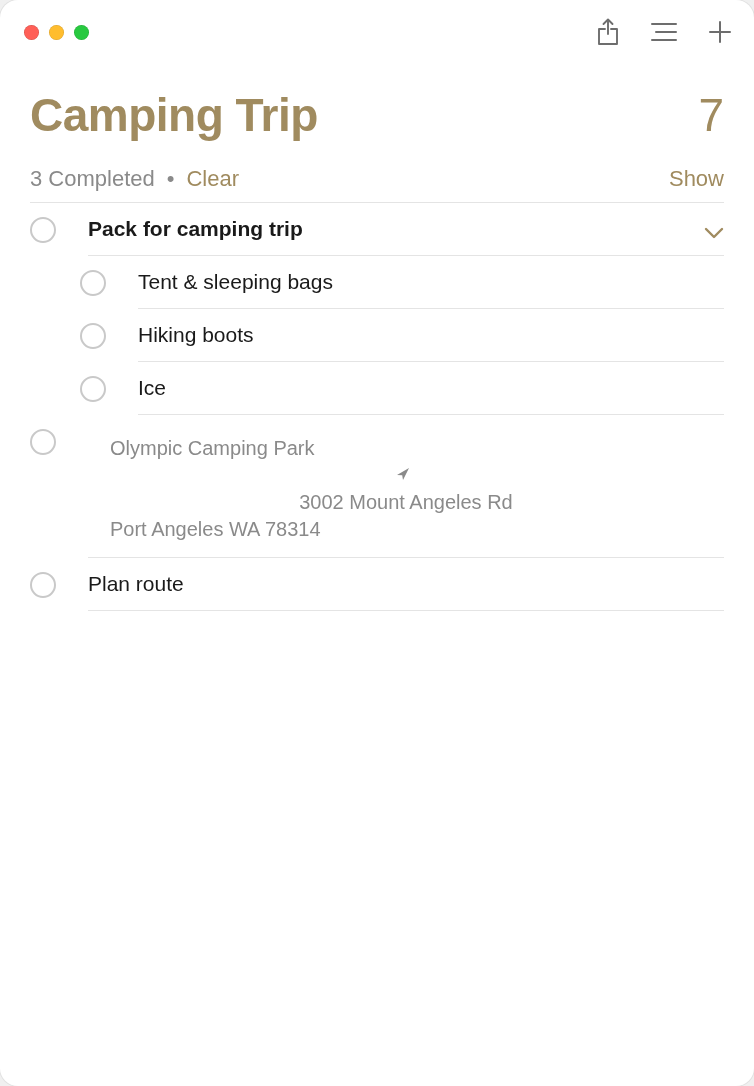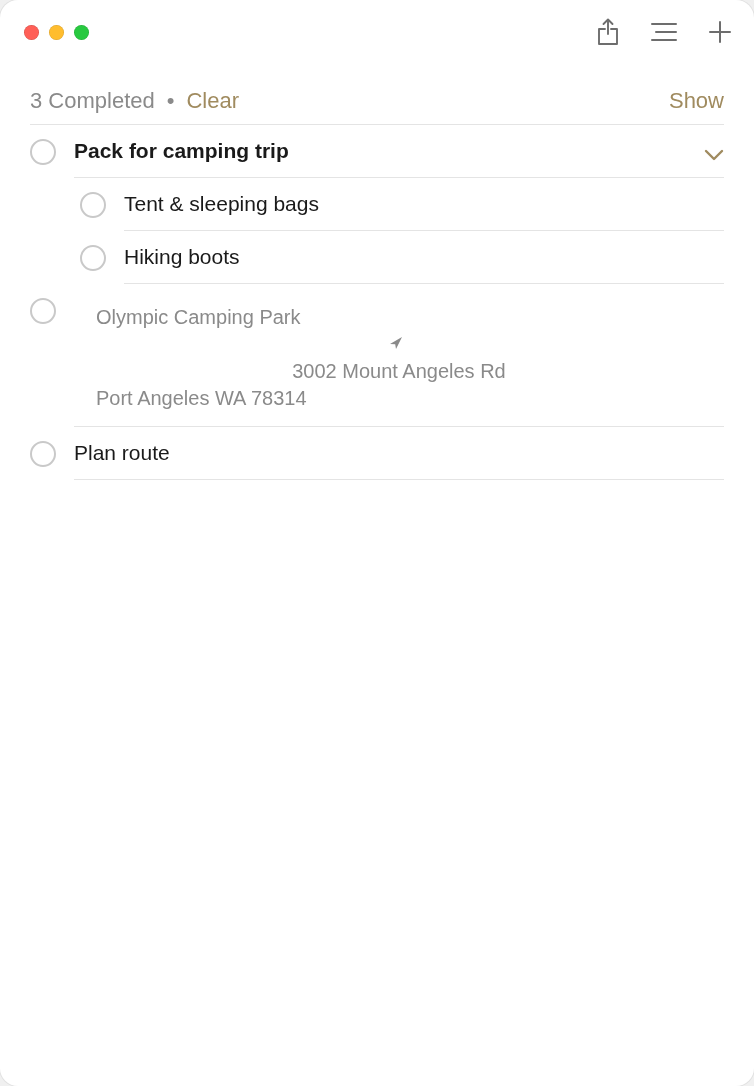--- a/index.html
+++ b/index.html
@@ -112,21 +112,21 @@
     width: 26px;
     height: 26px;
     border: 2px solid var(--circle);
     border-radius: 50%;
     background: #fff;
     margin-top: 14px;
     cursor: pointer;
   }
   .row-content {
     flex: 1 1 auto;
-    margin-left: 18px;
+    margin-left: 32px;
     padding: 14px 0 14px 0;
     border-bottom: 1px solid var(--divider);
     min-height: 26px;
     font-size: 21px;
     color: var(--text);
     position: relative;
   }
   .row.parent .row-content .title-text {
     font-weight: 700;
   }
@@ -194,20 +194,24 @@
       </span>
       <span class="toolbar-icon">
         <svg width="24" height="24" viewBox="0 0 24 24" fill="none" stroke="currentColor" stroke-width="2" stroke-linecap="round">
           <line x1="12" y1="2" x2="12" y2="22"></line>
           <line x1="2" y1="12" x2="22" y2="12"></line>
         </svg>
       </span>
     </div>
   </div>
 
+  <div class="header">
+    <div class="title">Camping Trip</div>
+    <div class="count">7</div>
+  </div>
 
   <div class="status-row">
     <div class="status-left">
       <span class="completed-text">3 Completed</span>
       <span class="sep-dot">•</span>
       <span class="clear-link">Clear</span>
     </div>
     <span class="show-link">Show</span>
   </div>
   <div class="divider-full"></div>
@@ -230,20 +234,26 @@
       <div class="row">
         <div class="circle"></div>
         <div class="row-content">
           <span>Tent &amp; sleeping bags</span>
         </div>
       </div>
       <div class="row">
         <div class="circle"></div>
         <div class="row-content">
           <span>Hiking boots</span>
+        </div>
+      </div>
+      <div class="row">
+        <div class="circle"></div>
+        <div class="row-content">
+          <span>Ice</span>
         </div>
       </div>
     </div>
 
     <div class="row">
       <div class="circle"></div>
       <div class="row-content">
         <div class="location">
           <div class="loc-line1">Olympic Camping Park</div>
           <div class="loc-line2">

